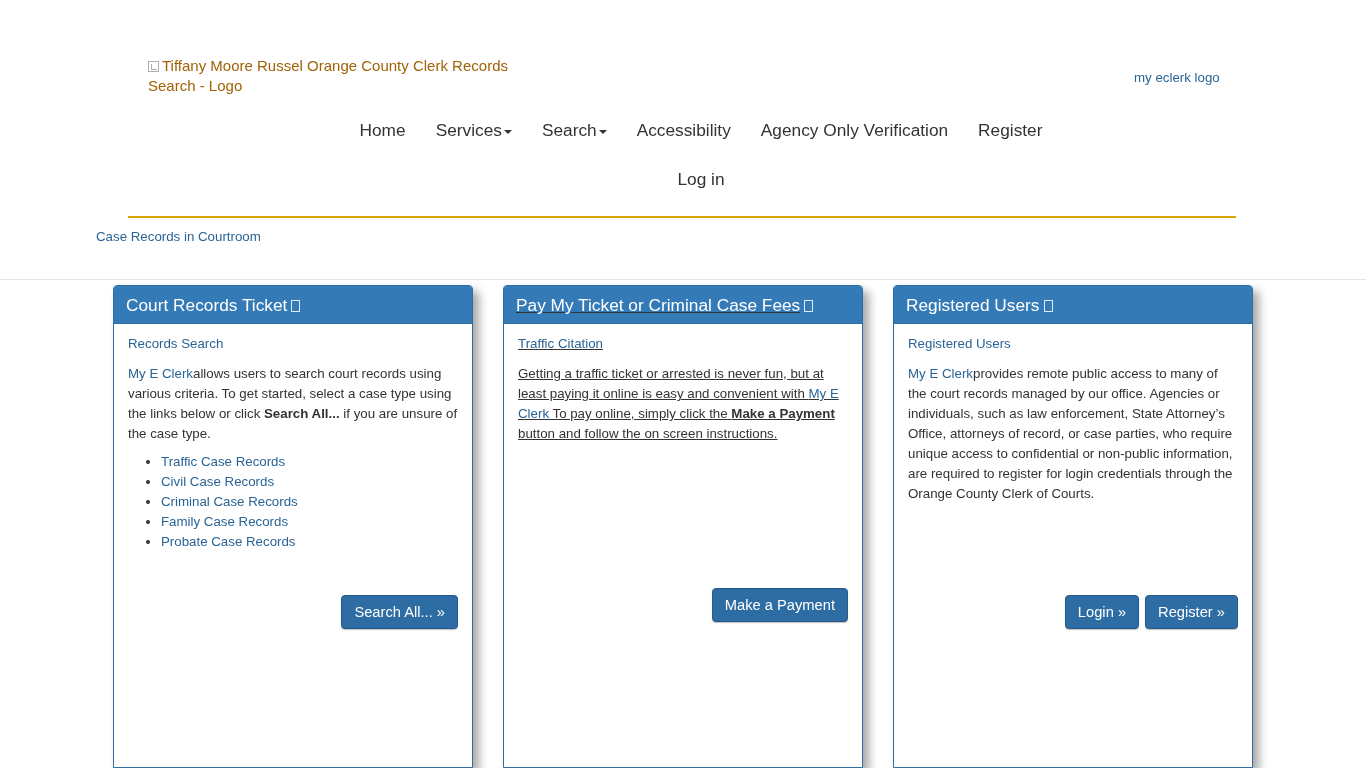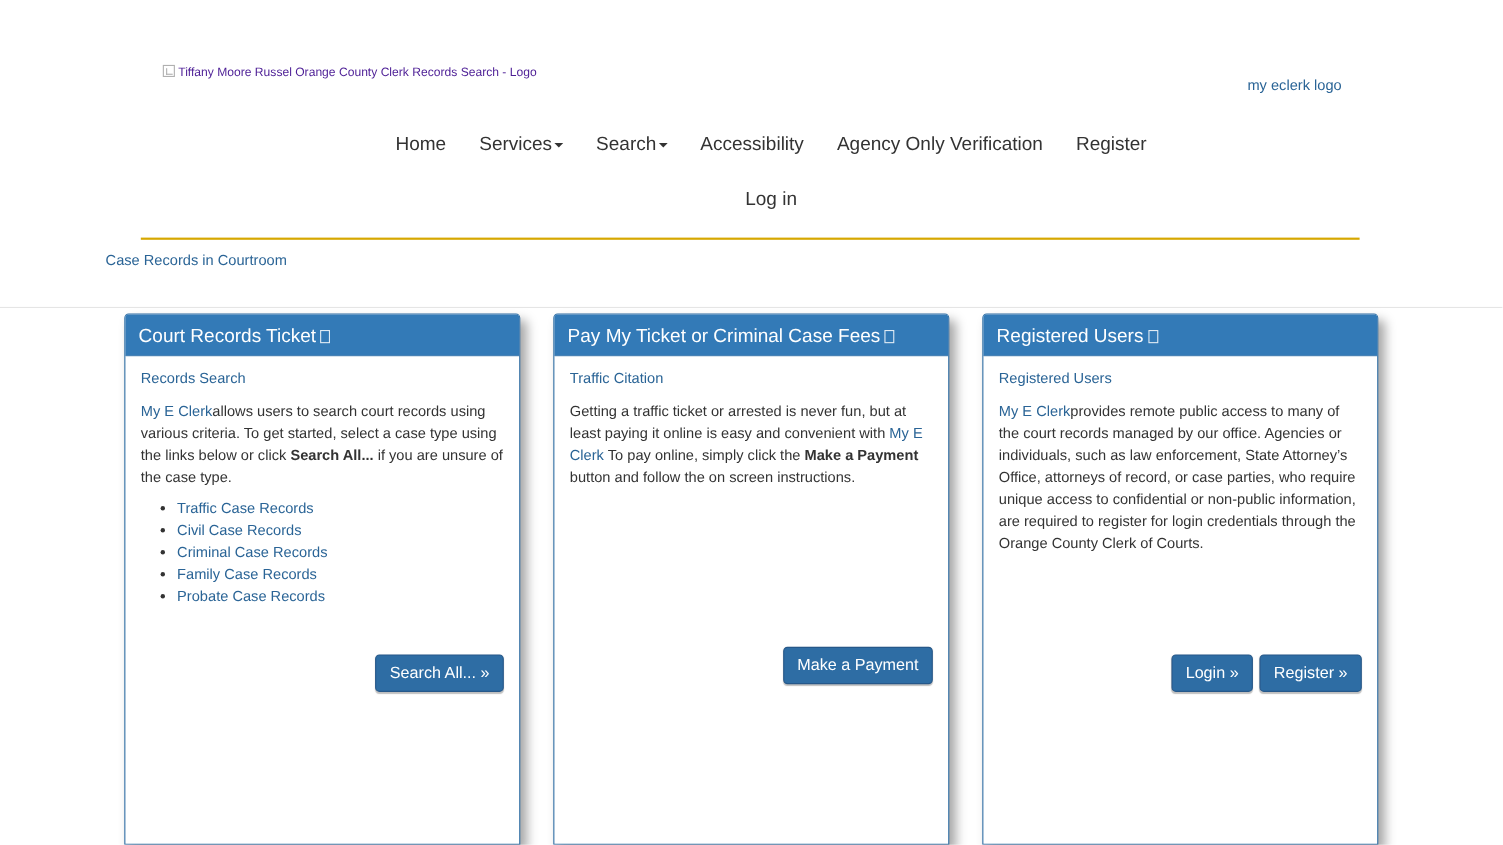--- a/index.html
+++ b/index.html
@@ -22,23 +22,23 @@
     position: relative;
     width: 1366px;
     height: 218px;
     background: #ffffff;
   }
   .logo-alt {
     position: absolute;
     left: 148px;
     top: 56px;
     width: 400px;
-    font-size: 11px;
+    font-size: 15px;
     line-height: 20px;
-    color: #4c1d95;
+    color: #a16207;
   }
   .logo-alt .broken-img {
     display: inline-block;
     width: 11px; height: 11px;
     border: 1px solid #b0b0b0;
     margin-right: 3px;
     vertical-align: -1px;
     position: relative;
   }
   .logo-alt .broken-img::after {
@@ -130,21 +130,21 @@
     position: absolute;
     top: 0;
     width: 360px;
     height: 483px;
     background: #ffffff;
     border: 1px solid #2e6da4;
     border-radius: 4px 4px 0 0;
     box-shadow: 6px 6px 10px rgba(0,0,0,0.35);
   }
   .panel-1 { left: 113px; }
-  .panel-2 { left: 503px; }
+  .panel-2 { left: 503px; text-decoration: underline; }
   .panel-3 { left: 893px; }
 
   .panel-head {
     height: 38px;
     background: #337ab7;
     border-bottom: 1px solid #2e6da4;
     color: #ffffff;
     font-size: 17.3px;
     line-height: 38px;
     padding: 0 12px;

